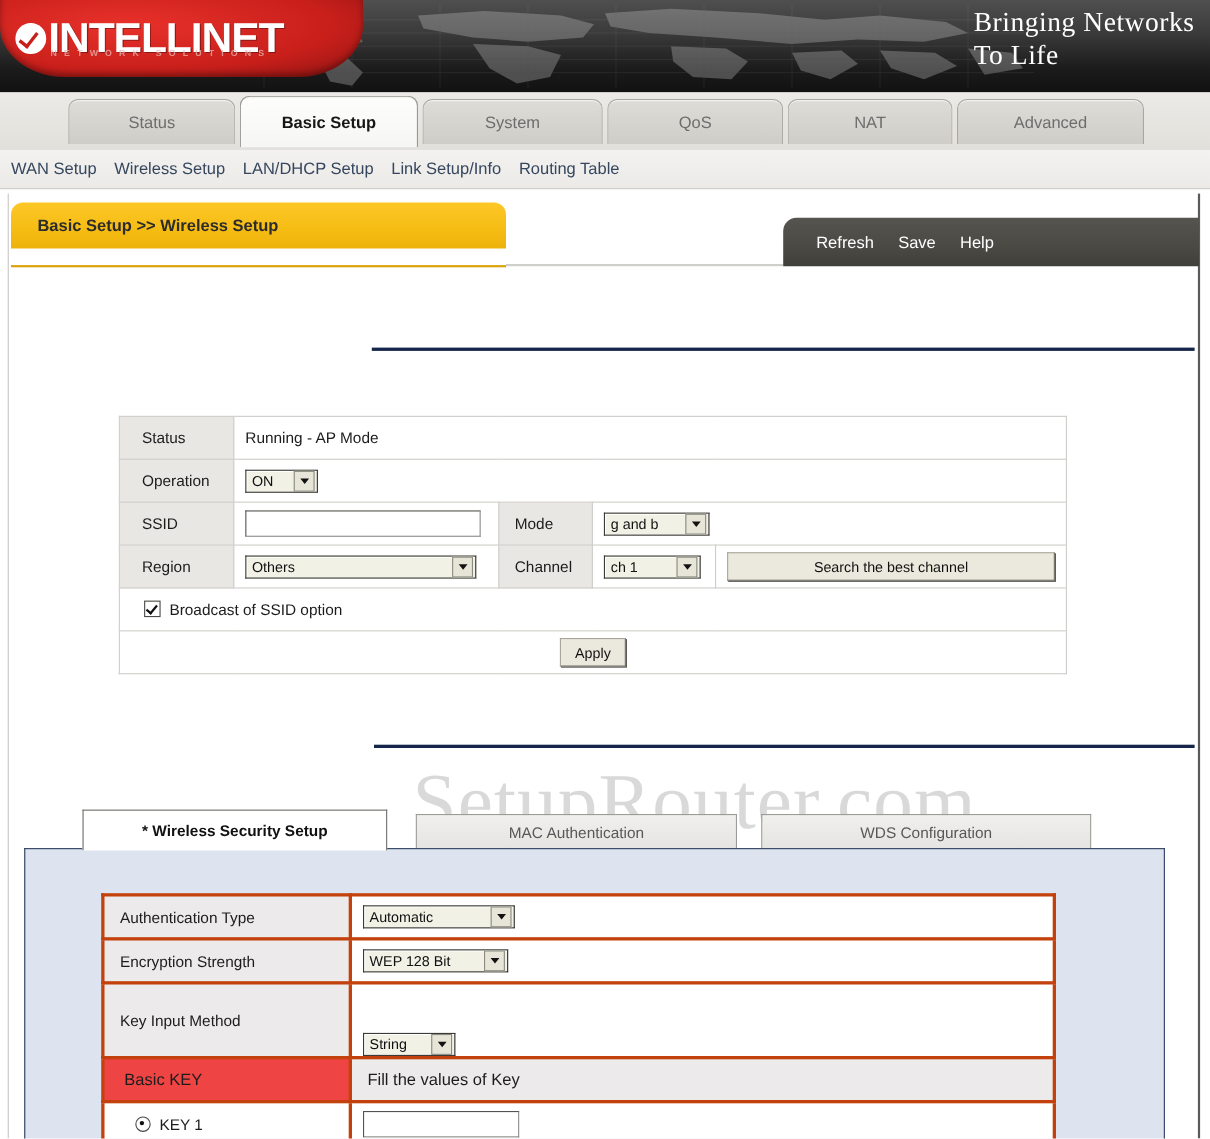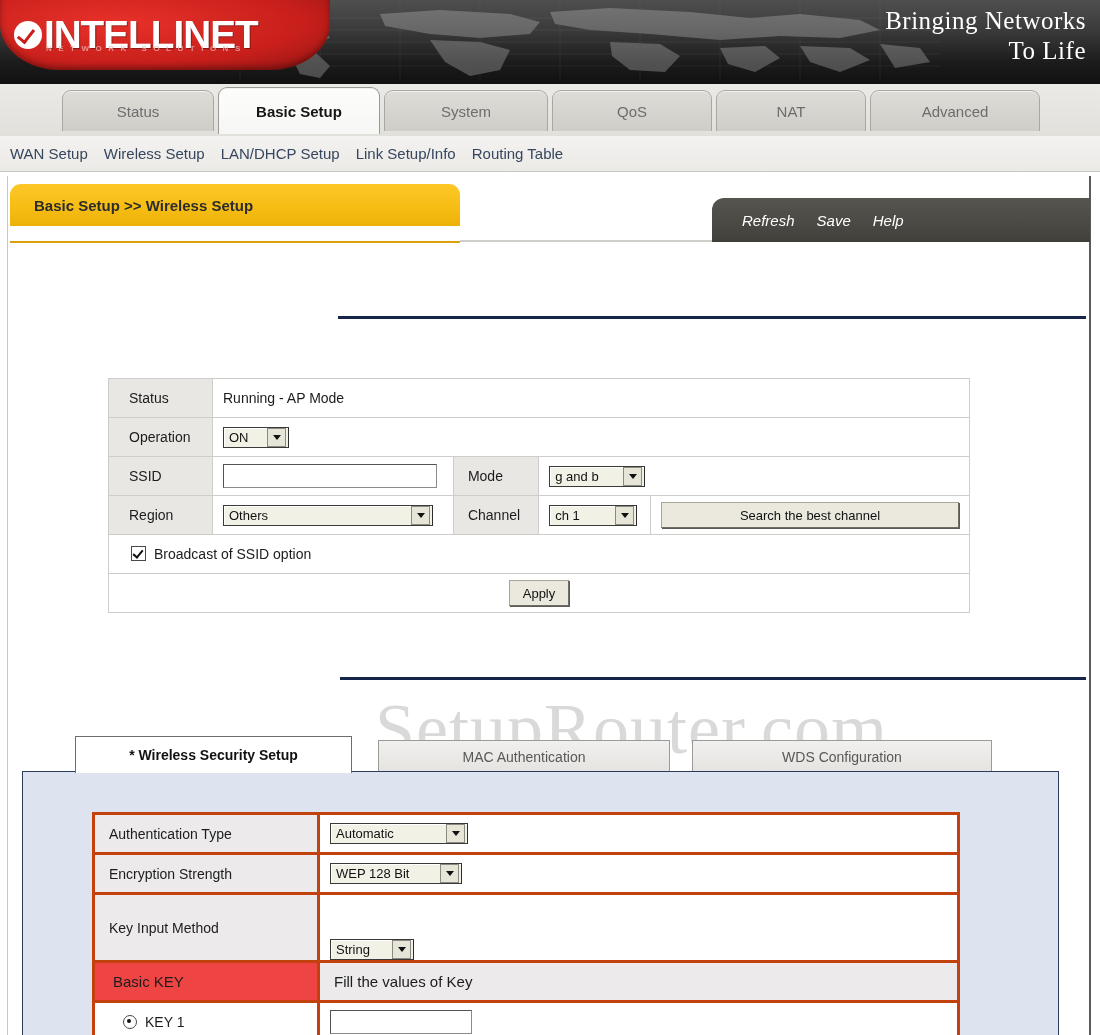--- a/index.html
+++ b/index.html
@@ -48,21 +48,21 @@
     text-shadow:1px 1px 0 rgba(0,0,0,.35);
     transform:scaleX(1.02);
   }
   .logo-sub{
     position:absolute; left:46px; top:60px;
     color:#e9b7b4; font-size:8px; letter-spacing:6.5px;
     font-weight:bold; opacity:.75;
   }
   .tagline{
     position:absolute; right:14px; top:6px;
-    text-align:right; color:#fff;
+    text-align:left; color:#fff;
     font-family:"Liberation Serif", serif;
     line-height:30px;
   }
   .tagline .l1{font-size:25px;letter-spacing:.5px;}
   .tagline .l2{font-size:25px;letter-spacing:.5px;}
 
   
   .tabbar{
     position:absolute; left:0; top:84px; width:1100px; height:52px;
     background:linear-gradient(180deg,#eceae6 0%,#e2e0db 100%);
@@ -111,21 +111,21 @@
   .crumb span{
     margin-left:24px; font-size:15px; font-weight:bold; color:#2c2c2c;
   }
   .crumb-underline{
     position:absolute;left:10px;top:241px;width:450px;height:2px;background:#d9a208;
   }
   .actionbar{
     position:absolute; left:712px; top:198px; width:378px; height:44px;
     background:linear-gradient(180deg,#55544e 0%,#4a4944 60%,#403f3a 100%);
     border-radius:12px 0 0 0;
-    display:flex; align-items:center;font-style:italic;
+    display:flex; align-items:center;
   }
   .actionbar a{
     color:#ffffff; font-size:15px; text-decoration:none; margin-left:30px;
   }
   .actionbar a+a{margin-left:22px;}
   .crumb-rule{
     position:absolute;left:460px;top:240px;width:252px;height:2px;background:#d0cecb;
   }
 
   

